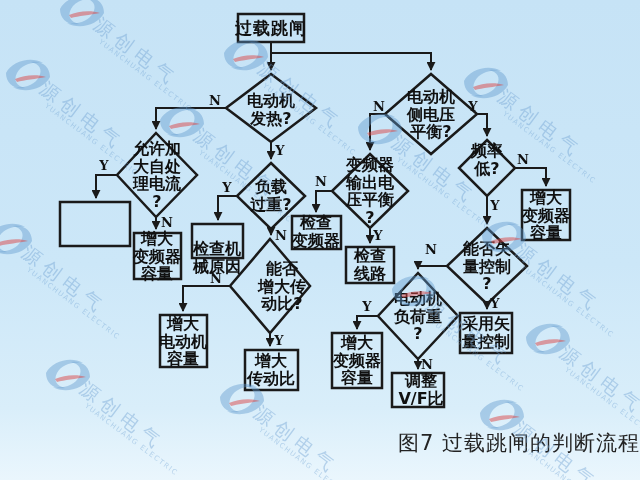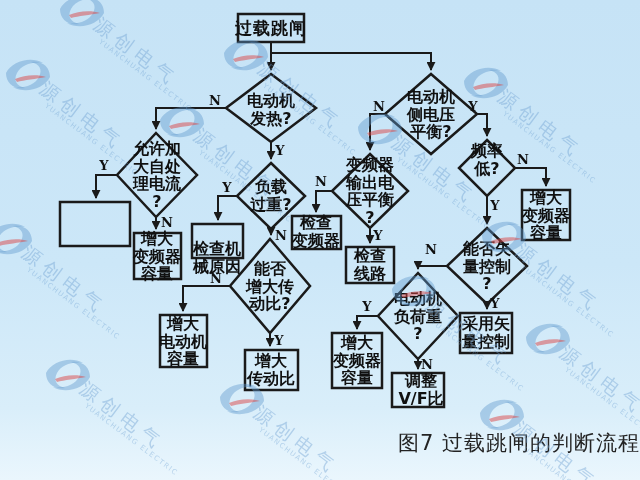--- a/index.html
+++ b/index.html
@@ -101,21 +101,21 @@
 大自处
 理电流
 ?</div>
   <div class="node-label" style="left:157px;top:256px">增大
 变频器
 容量</div>
   <div class="node-label" style="left:271px;top:196px">负载
 过重?</div>
   <div class="node-label" style="left:217px;top:258px">检查机
 械原因</div>
-  <div class="node-label" style="left:270px;top:286px">能否
+  <div class="node-label" style="left:282px;top:286px">能否
 增大传
 动比?</div>
   <div class="node-label" style="left:183px;top:341px">增大
 电动机
 容量</div>
   <div class="node-label" style="left:271px;top:370px">增大
 传动比</div>
   <div class="node-label" style="left:431px;top:114px">电动机
 侧电压
 平衡?</div>

